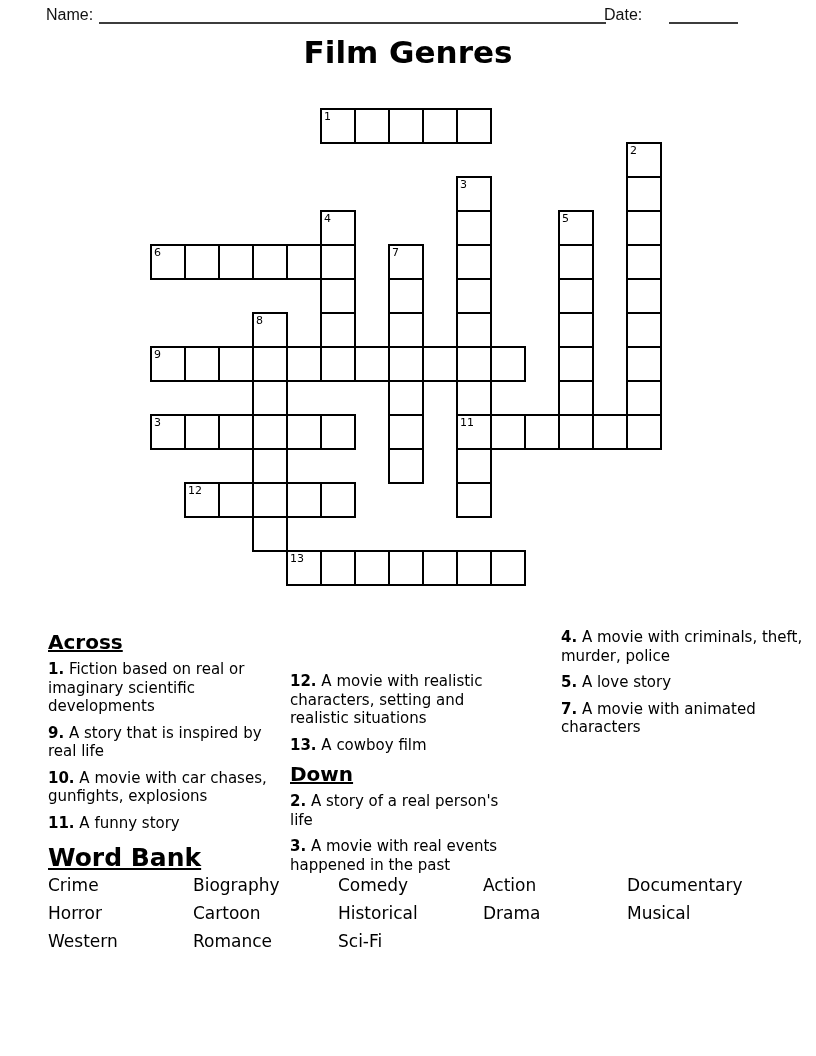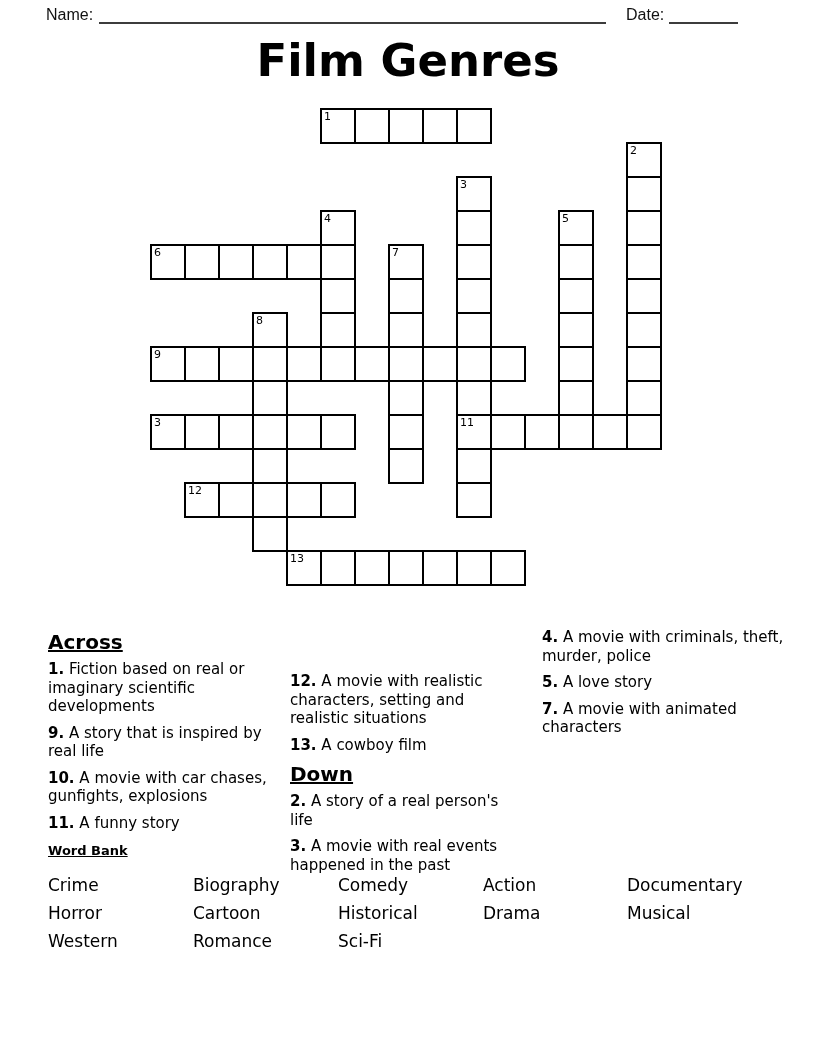--- a/index.html
+++ b/index.html
@@ -11,65 +11,65 @@
     color:#000;
     overflow:hidden;
   }
   
   .hdr-label {
     position:absolute; top:6px;
     font-family:"Liberation Sans", sans-serif;
     font-size:16px; color:#111;
   }
   #name-label { left:46px; }
-  #date-label { left:626px; }
+  #date-label { left:604px; }
   .blank-line {
     position:absolute; top:3px; height:21px;
     border-bottom:2px solid #3c3c3c;
   }
   #name-line { left:99px;  width:507px; }
   #date-line { left:669px; width:69px; }
   
   .title {
     position:absolute; top:34px; left:0; width:816px;
     text-align:center;
-    font-size:45px; font-weight:bold;
+    font-size:31px; font-weight:bold;
     letter-spacing:0px;
   }
   
   .grid {
     position:absolute; left:150px; top:108px;
     width:514px; height:480px;
   }
   .cell {
     position:absolute; width:36px; height:36px;
     border:2px solid #000; background:#fff;
   }
   .cellnum {
     position:absolute; top:0px; left:2px;
     font-size:11px; line-height:13px; font-weight:normal;
   }
   
   .clue-col { position:absolute; top:628px; }
   #clue-col-0 { left:48px;  width:236px; }
   #clue-col-1 { left:290px; width:232px;margin-top:44px; }
-  #clue-col-2 { left:542px; width:248px; }
+  #clue-col-2 { left:561px; width:248px; }
   .clue-heading {
     font-size:20px; font-weight:bold; text-decoration:underline;
     margin:2px 0 6px 0;
   }
   .clue {
     font-size:15px; line-height:18.5px;
     margin:0 0 8px 0;
   }
   .clue b { font-weight:bold; }
   
   .wb-heading {
     position:absolute; left:48px; top:843px;
-    font-size:13px; font-weight:bold; text-decoration:underline;
+    font-size:25px; font-weight:bold; text-decoration:underline;
   }
   .wb-grid {
     position:absolute; left:48px; top:874px; width:730px;
     display:grid;
     grid-template-columns:145px 145px 145px 144px 1fr;
     row-gap:6px;
     font-size:17px; line-height:22px;
   }
 </style>
 </head>

